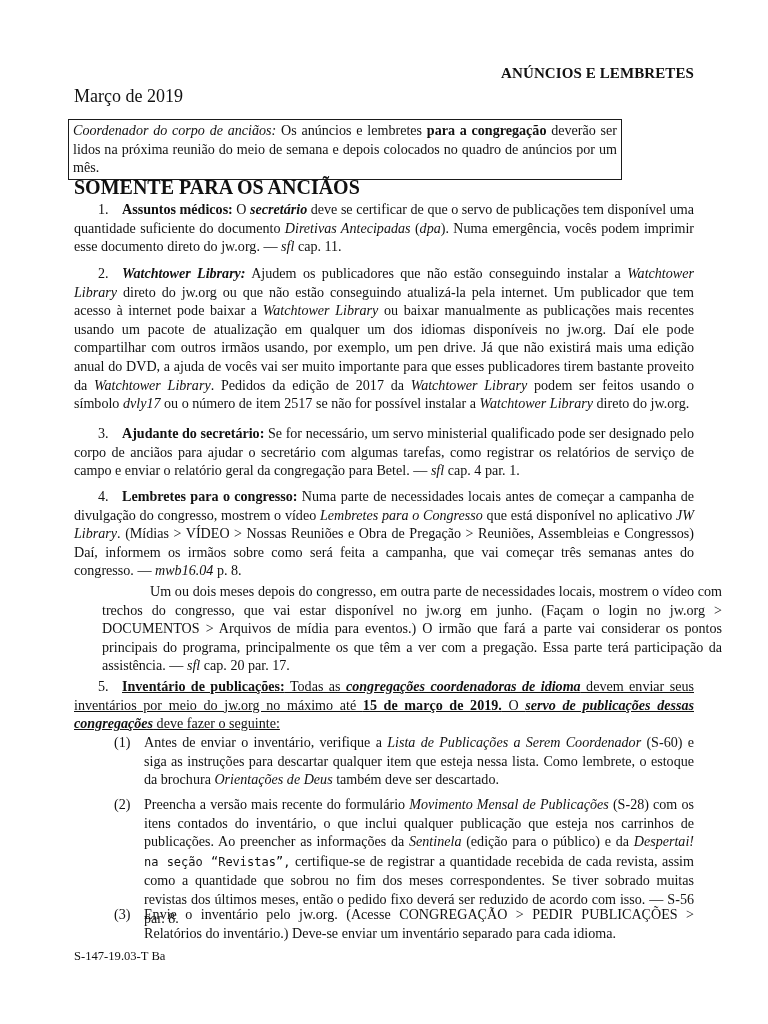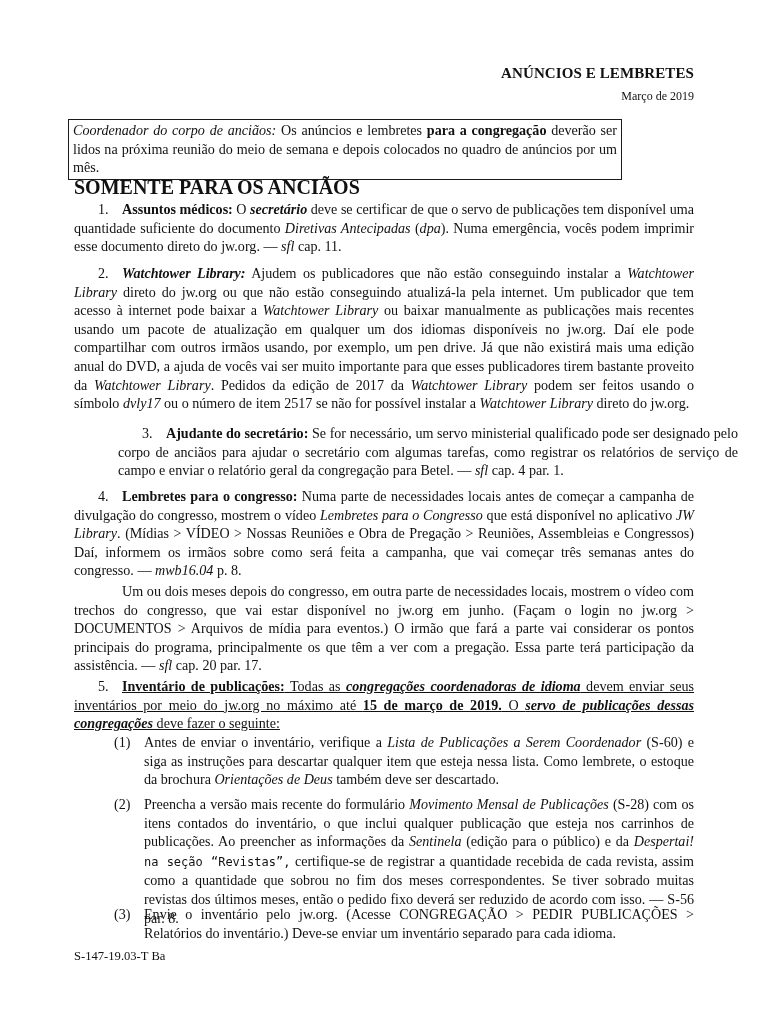--- a/index.html
+++ b/index.html
@@ -3,30 +3,30 @@
 <meta charset="utf-8">
 <style>
   html, body { margin: 0; padding: 0; background: #ffffff; }
   body {
     width: 768px; height: 1024px; overflow: hidden; position: relative;
     font-family: "Liberation Serif", "DejaVu Serif", serif;
     color: #111111; font-size: 14.1px; line-height: 18.6px;
   }
   .page { position: absolute; left: 74px; top: 0; width: 620px; }
   .title { position: absolute; top: 64px; left: 0; width: 620px; text-align: right; font-weight: bold; font-size: 15px; letter-spacing: 0.1px; }
-  .subtitle { position: absolute; top: 87px; left: 0; width: 620px; text-align: right; font-size: 12px; }
+  .subtitle { position: absolute; top: 87px; left: 0; width: 620px; text-align: left; font-size: 18px; }
   .notice {
     position: absolute; top: 119px; left: -6px; width: 554px;
     border: 1.3px solid #1a1a1a; padding: 1px 4px 2px 4px; box-sizing: border-box;
     text-align: justify; text-align-last: left;
   }
   .section-heading { position: absolute; top: 178px; left: 0; font-weight: bold; font-size: 20px; }
   .para { position: absolute; left: 0; width: 620px; text-align: justify; }
   .para .num { display: inline-block; padding-left: 24px; width: 24px; }
-  .para.indent-only { text-indent: 48px; }
+  .para.indent-only { text-indent: 48px; margin-left: 28px; }
   .sub { position: absolute; left: 40px; width: 580px; }
   .sub .label { position: absolute; left: 0; top: 0; width: 30px; }
   .sub .text { margin-left: 30px; text-align: justify; }
   .mono { font-family: "DejaVu Sans Mono", "Liberation Mono", monospace; font-size: 12px; }
   .footer { position: absolute; top: 947px; left: 0; font-size: 12.6px; }
   b { font-weight: bold; }
   i { font-style: italic; }
 </style>
 </head>
 <body>
@@ -37,21 +37,21 @@
   <div class="subtitle">Março de 2019</div>
 
   <div class="notice"><i>Coordenador do corpo de anciãos:</i><span> Os anúncios e lembretes </span><b>para a congregação</b><span> deverão ser lidos na próxima reunião do meio de semana e depois colocados no quadro de anúncios por um mês.</span></div>
 
   <div class="section-heading">SOMENTE PARA OS ANCIÃOS</div>
 
   <div class="para" style="top:200px;"><span class="num">1.</span><b>Assuntos médicos:</b><span> O </span><b><i>secretário</i></b><span> deve se certificar de que o servo de publicações tem disponível uma quantidade suficiente do documento </span><i>Diretivas Antecipadas</i><span> (</span><i>dpa</i><span>). Numa emergência, vocês podem imprimir esse documento direto do jw.org. — </span><i>sfl</i><span> cap. 11.</span></div>
 
   <div class="para" style="top:264px;"><span class="num">2.</span><b><i>Watchtower Library:</i></b><span> Ajudem os publicadores que não estão conseguindo instalar a </span><i>Watchtower Library</i><span> direto do jw.org ou que não estão conseguindo atualizá-la pela internet. Um publicador que tem acesso à internet pode baixar a </span><i>Watchtower Library</i><span> ou baixar manualmente as publicações mais recentes usando um pacote de atualização em qualquer um dos idiomas disponíveis no jw.org. Daí ele pode compartilhar com outros irmãos usando, por exemplo, um pen drive. Já que não existirá mais uma edição anual do DVD, a ajuda de vocês vai ser muito importante para que esses publicadores tirem bastante proveito da </span><i>Watchtower Library</i><span>. Pedidos da edição de 2017 da </span><i>Watchtower Library</i><span> podem ser feitos usando o símbolo </span><i>dvly17</i><span> ou o número de item 2517 se não for possível instalar a </span><i>Watchtower Library</i><span> direto do jw.org.</span></div>
 
-  <div class="para" style="top:424px;margin-left:44px;"><span class="num">3.</span><b>Ajudante do secretário:</b><span> Se for necessário, um servo ministerial qualificado pode ser designado pelo corpo de anciãos para ajudar o secretário com algumas tarefas, como registrar os relatórios de serviço de campo e enviar o relatório geral da congregação para Betel. — </span><i>sfl</i><span> cap. 4 par. 1.</span></div>
+  <div class="para" style="top:424px;"><span class="num">3.</span><b>Ajudante do secretário:</b><span> Se for necessário, um servo ministerial qualificado pode ser designado pelo corpo de anciãos para ajudar o secretário com algumas tarefas, como registrar os relatórios de serviço de campo e enviar o relatório geral da congregação para Betel. — </span><i>sfl</i><span> cap. 4 par. 1.</span></div>
 
   <div class="para" style="top:487px;"><span class="num">4.</span><b>Lembretes para o congresso:</b><span> Numa parte de necessidades locais antes de começar a campanha de divulgação do congresso, mostrem o vídeo </span><i>Lembretes para o Congresso</i><span> que está disponível no aplicativo </span><i>JW Library</i><span>. (Mídias &gt; VÍDEO &gt; Nossas Reuniões e Obra de Pregação &gt; Reuniões, Assembleias e Congressos) Daí, informem os irmãos sobre como será feita a campanha, que vai começar três semanas antes do congresso. — </span><i>mwb16.04</i><span> p. 8.</span></div>
 
   <div class="para indent-only" style="top:582px;"><span>Um ou dois meses depois do congresso, em outra parte de necessidades locais, mostrem o vídeo com trechos do congresso, que vai estar disponível no jw.org em junho. (Façam o login no jw.org &gt; DOCUMENTOS &gt; Arquivos de mídia para eventos.) O irmão que fará a parte vai considerar os pontos principais do programa, principalmente os que têm a ver com a pregação. Essa parte terá participação da assistência. — </span><i>sfl</i><span> cap. 20 par. 17.</span></div>
 
   <div class="para" style="top:677px;text-decoration:underline;"><span class="num">5.</span><b>Inventário de publicações:</b><span> Todas as </span><b><i>congregações coordenadoras de idioma</i></b><span> devem enviar seus inventários por meio do jw.org no máximo até </span><b>15 de março de 2019.</b><span> O </span><b><i>servo de publicações dessas congregações</i></b><span> deve fazer o seguinte:</span></div>
 
   <div class="sub" style="top:733px;">
     <span class="label">(1)</span>
     <div class="text"><span>Antes de enviar o inventário, verifique a </span><i>Lista de Publicações a Serem Coordenador</i><span> (S-60) e siga as instruções para descartar qualquer item que esteja nessa lista. Como lembrete, o estoque da brochura </span><i>Orientações de Deus</i><span> também deve ser descartado.</span></div>

